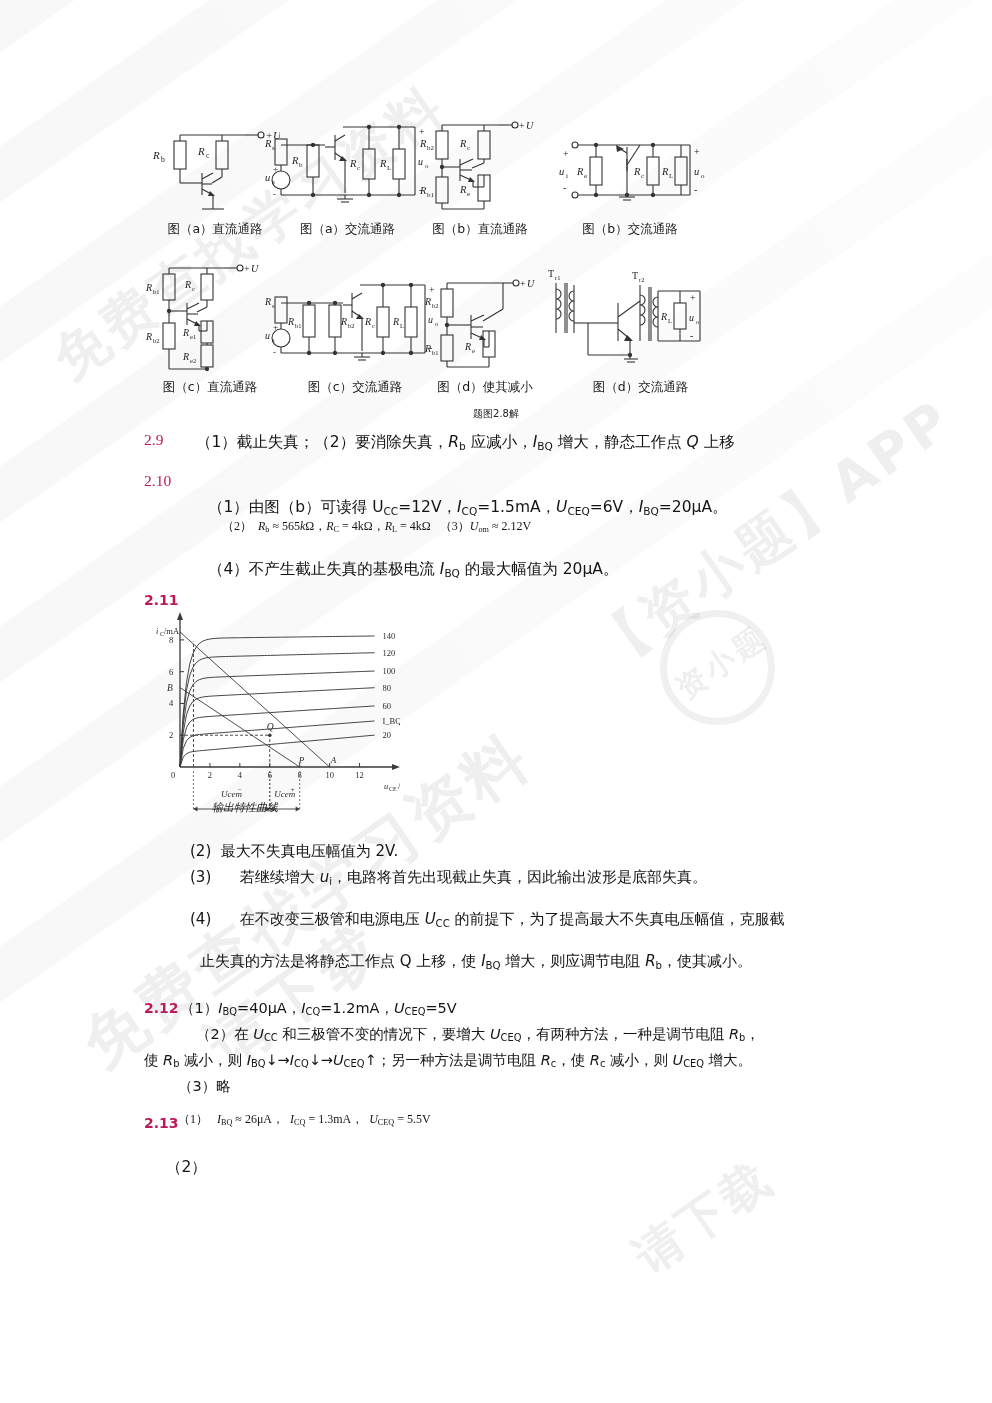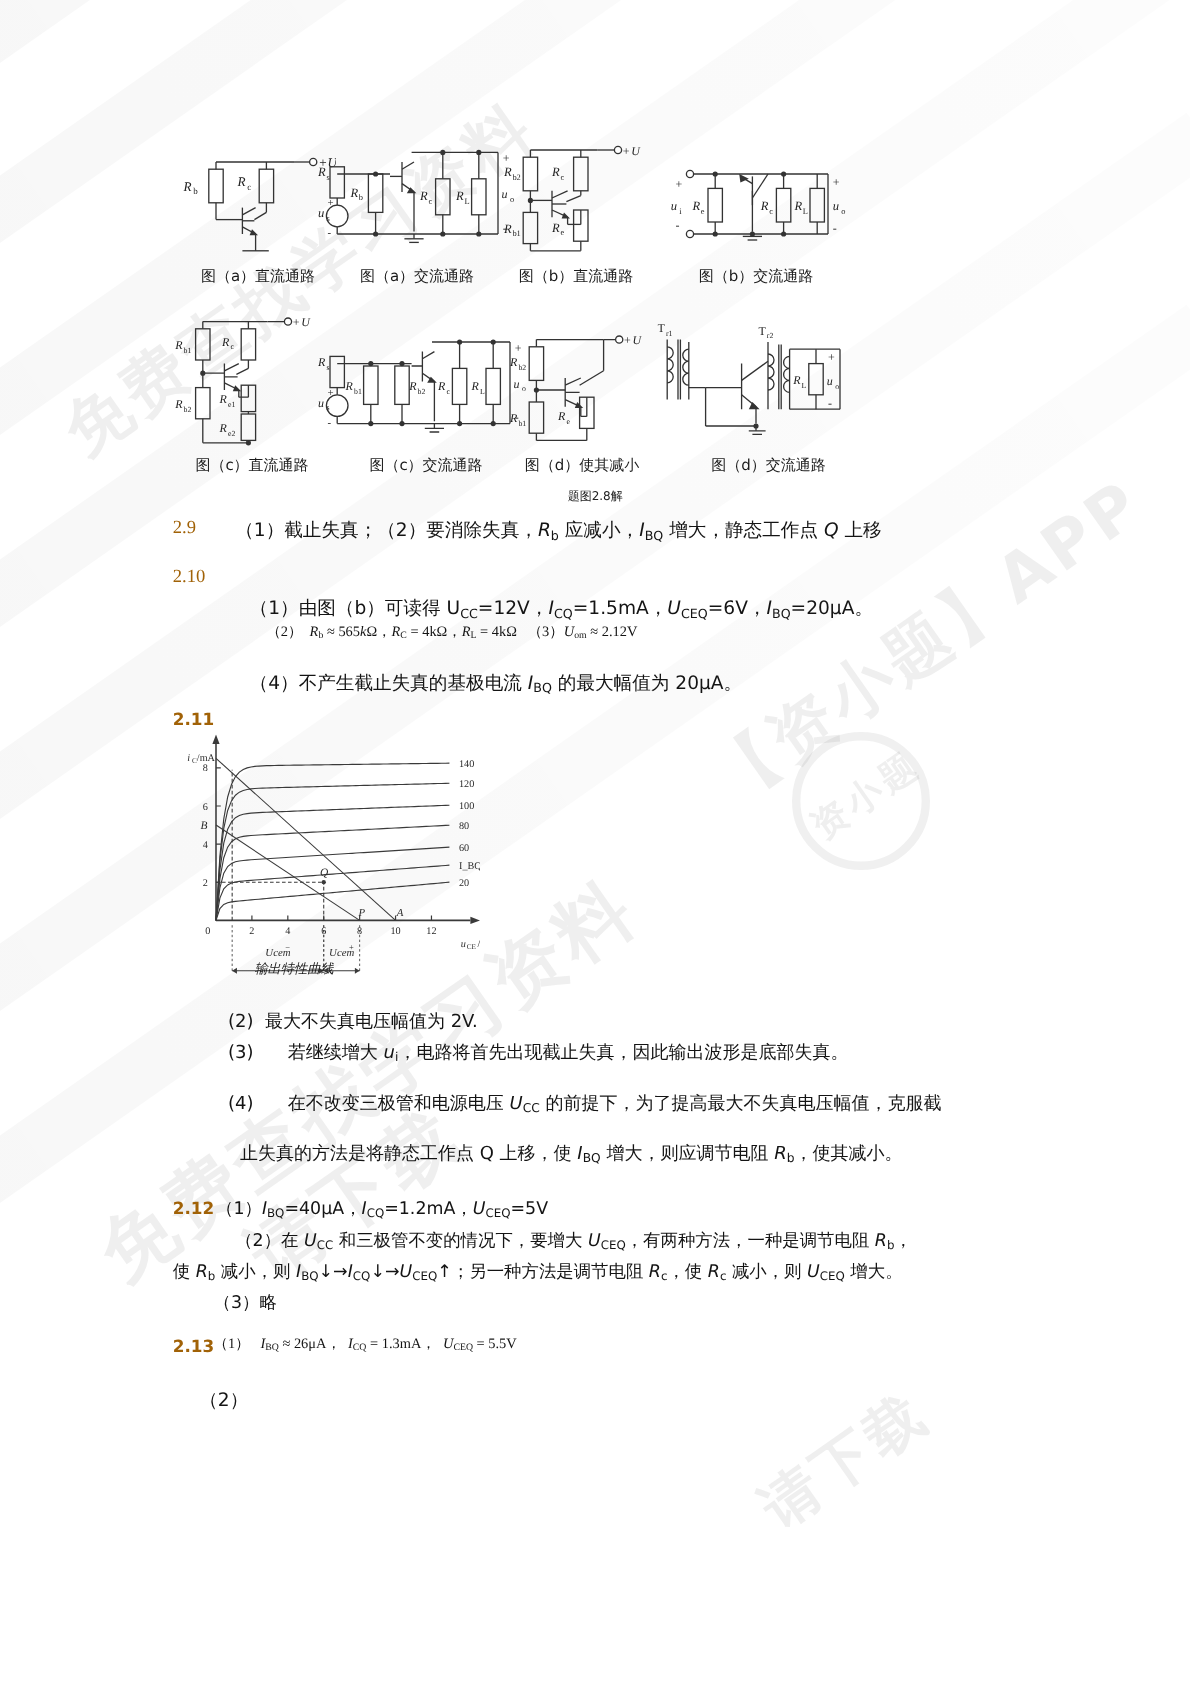--- a/index.html
+++ b/index.html
@@ -88,21 +88,21 @@
     position: absolute;
     font-size: 15.5px;
     line-height: 1.5;
     color: #141414;
     font-family: "Liberation Serif", "DejaVu Serif", serif;
   }
   .num {
     position: absolute;
     font-size: 15.5px;
     font-family: "Liberation Serif", "DejaVu Serif", serif;
-    color: #a16207;
+    color: #be185d;
   }
   .num.bold { font-weight: bold; font-family: "DejaVu Sans", sans-serif; font-size: 14px;}
   .cn { font-family: "DejaVu Sans", "Liberation Sans", sans-serif; }
   sub { font-size: 0.68em; vertical-align: -0.25em; }
   .mathy {
     font-family: "Liberation Serif", "DejaVu Serif", serif;
     font-size: 12px;
   }
 
   

